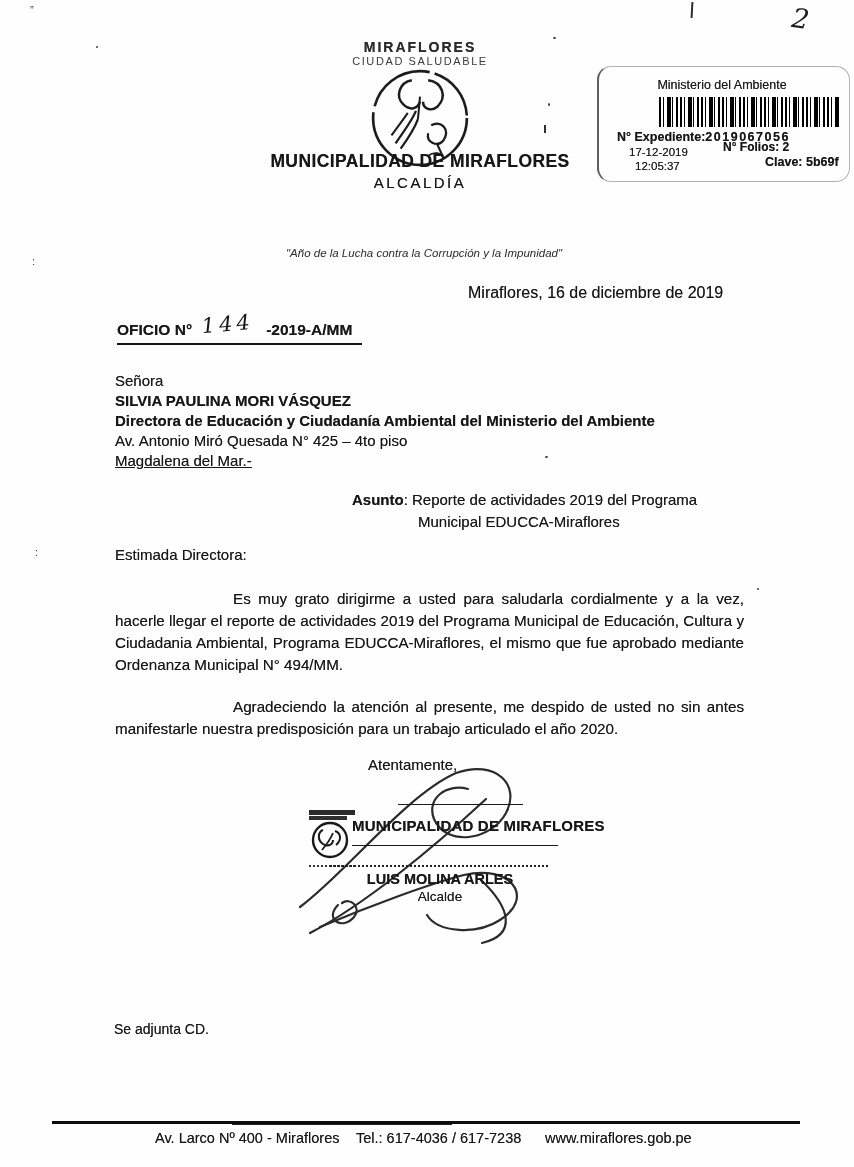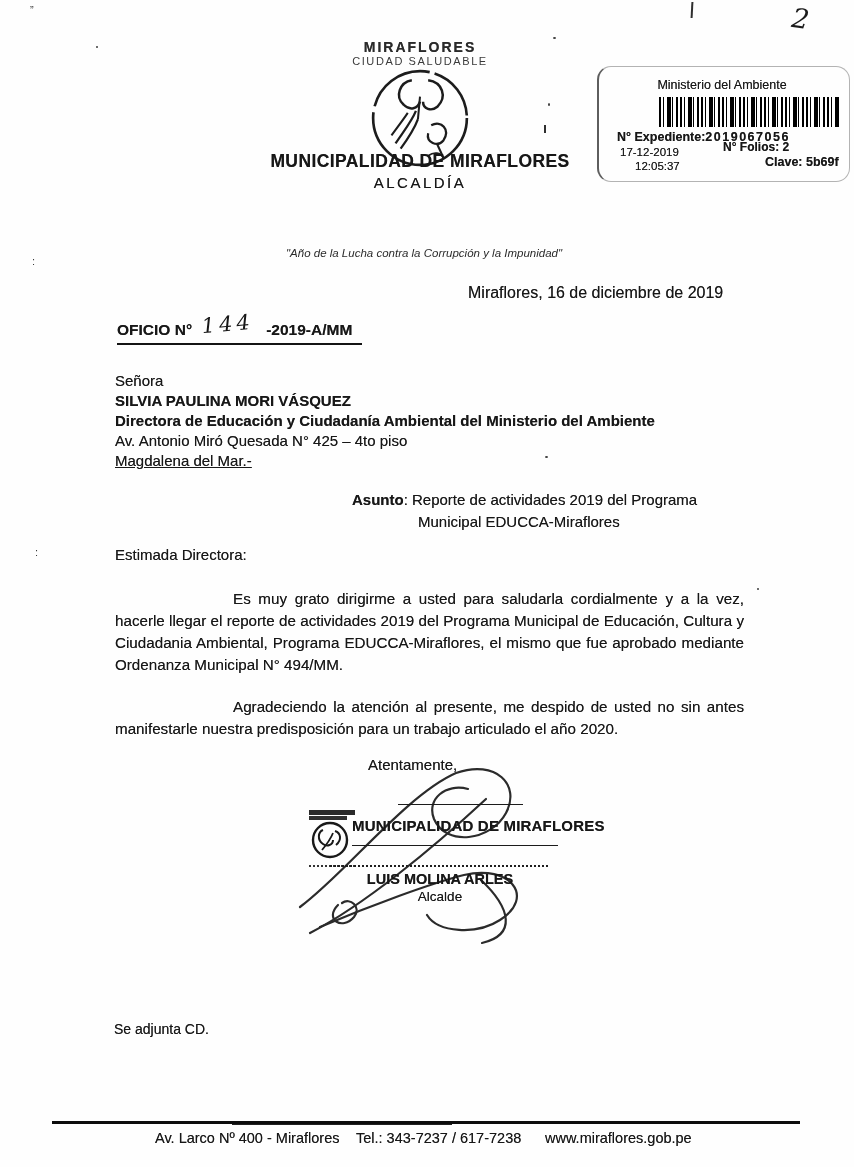--- a/index.html
+++ b/index.html
@@ -31,21 +31,21 @@
     border:1px solid rgba(60,60,60,.38);border-left:2px solid rgba(40,40,40,.75);
     border-radius:14px;}
   .stamp .ministry{left:28px;top:11px;width:190px;text-align:center;font-size:12.5px;}
   .barcode{left:60px;top:30px;width:180px;height:30px;
     background:repeating-linear-gradient(90deg,
       #000 0 2px,#fff 2px 4px,#000 4px 5px,#fff 5px 8px,
       #000 8px 12px,#fff 12px 13px,#000 13px 14px,#fff 14px 17px,
       #000 17px 19px,#fff 19px 21px);}
   .expediente{left:18px;top:63px;font-size:12.5px;font-weight:bold;}
   .exp-num{letter-spacing:1.5px;margin-top:16px;}
-  .stamp-date{left:21px;top:79px;font-size:11.5px;}
+  .stamp-date{left:30px;top:79px;font-size:11.5px;}
   .stamp-time{left:36px;top:93px;font-size:11.5px;}
   .stamp-folios{left:124px;top:73px;font-size:12px;font-weight:bold;}
   .stamp-clave{left:122px;top:88px;font-size:12.5px;font-weight:bold;margin-left:44px;}
 
   
   .motto{left:286px;top:247px;font-size:11.5px;font-style:italic;color:#2b2b2b;}
   .dateline{left:468px;top:284px;font-size:16px;}
   .oficio{left:117px;top:316px;border-bottom:2.5px solid #141414;
     padding:0 10px 3px 0;white-space:nowrap;}
   .oficio .lbl{font-size:15.5px;font-weight:bold;}
@@ -183,21 +183,21 @@
   </svg>
 
   <div class="abs dotted-line"></div>
   <div class="abs signer-name scan">LUIS MOLINA ARLES</div>
   <div class="abs signer-title scan">Alcalde</div>
 
   <div class="abs attachment scan">Se adjunta CD.</div>
 
   <div class="abs footer-line"></div>
   <div class="abs f-addr scan">Av. Larco Nº 400 - Miraflores</div>
-  <div class="abs f-tel scan">Tel.: 343-7237 / 617-7238</div>
+  <div class="abs f-tel scan">Tel.: 617-4036 / 617-7238</div>
   <div class="abs f-web scan">www.miraflores.gob.pe</div>
 
   <div class="abs pg-num hand">2</div>
 
   <div class="colon" style="left:30px;top:4px;">”</div>
   <div class="spk" style="left:96px;top:46px;width:2px;height:2px;"></div>
   <div class="vdash" style="left:691px;top:2px;height:16px;transform:rotate(3deg);"></div>
   <div class="spk" style="left:548px;top:103px;width:2px;height:3px;"></div>
   <div class="colon" style="left:32px;top:255px;">:</div>
   <div class="colon" style="left:35px;top:546px;">:</div>

